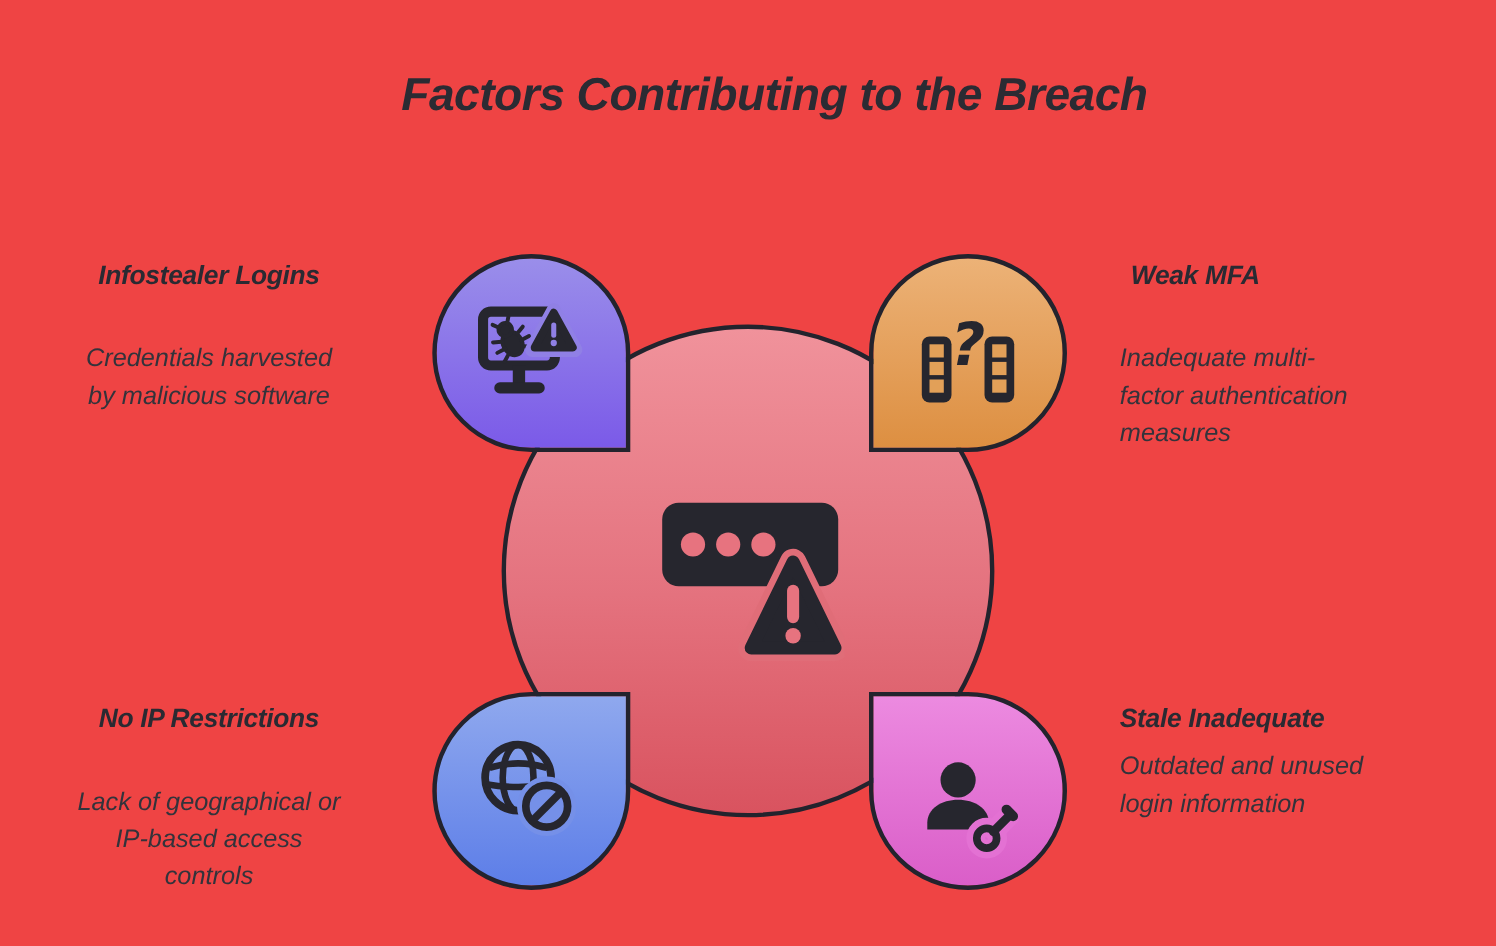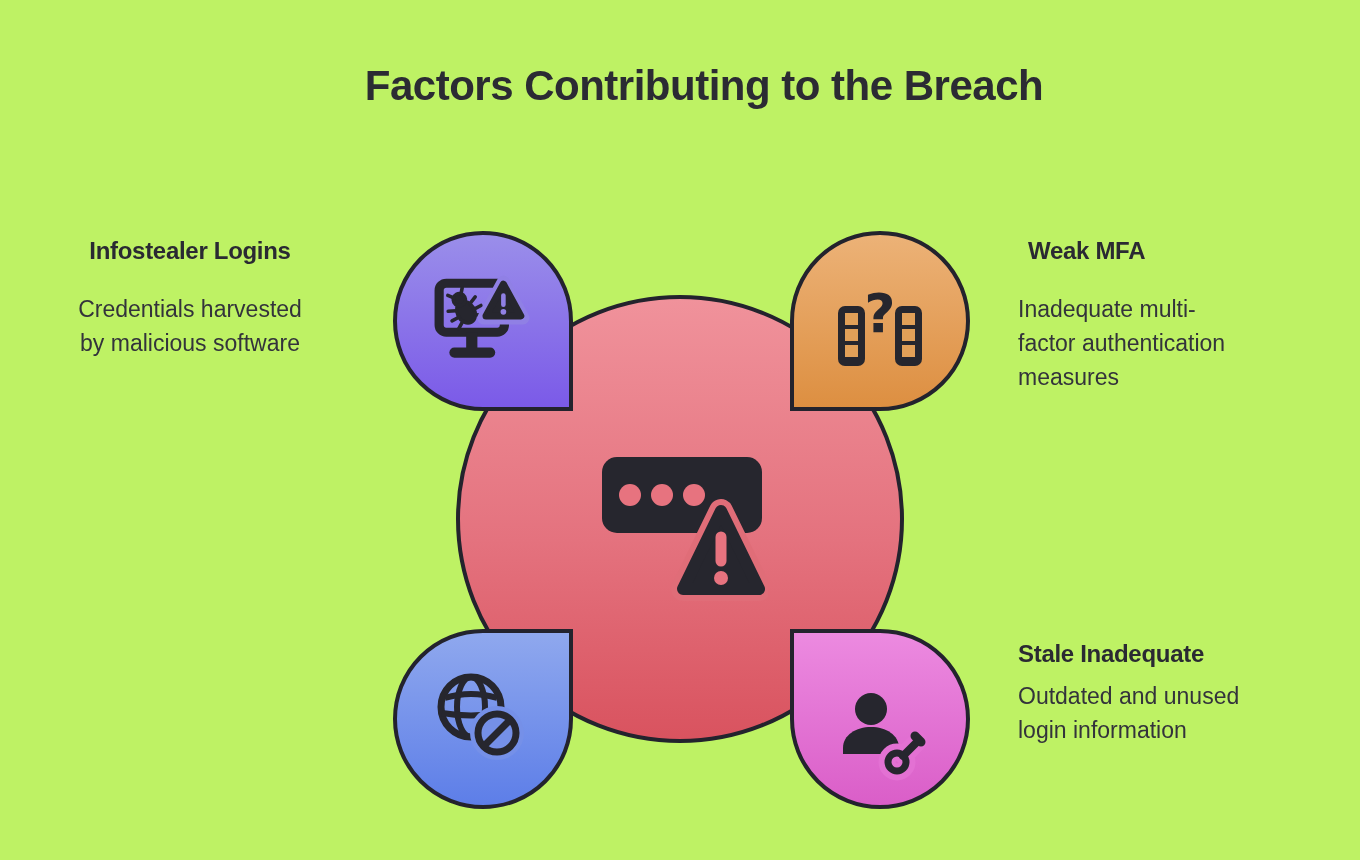--- a/index.html
+++ b/index.html
@@ -3,22 +3,23 @@
 <meta charset="utf-8">
 <style>
   * { margin: 0; padding: 0; box-sizing: border-box; }
   html, body { background: #ffffff; }
   body { font-family: "Liberation Sans", sans-serif; color: #2b2b33; }
 
   .stage {
     position: relative;
     width: 1360px;
     height: 860px;
-    background: #bef264;
+    background: #ef4444;
     overflow: hidden;
+    font-style: italic;
   }
 
   .title {
     position: absolute;
     top: 62px;
     left: 0;
     width: 100%;
     text-align: center;
     transform: translateX(24px);
     font-size: 42px;
@@ -85,21 +86,21 @@
     font-weight: 700;
     letter-spacing: -0.3px;
     color: #2a2a32;
     line-height: 1.1;
   }
   .factor-body {
     font-size: 23px;
     line-height: 34px;
     color: #33333b;
     white-space: pre-line;
-    margin-top: 28px;
+    margin-top: 44px;
   }
   .align-center { text-align: center; }
   .align-left { text-align: left; }
 
   .ft-tl { left: 20px;  top: 238px; width: 340px; }
   .ft-tr { left: 1018px; top: 238px; width: 330px; }
   .ft-tr .factor-heading { padding-left: 10px; }
   .ft-bl { left: 20px;  top: 641px; width: 340px; }
   .ft-br { left: 1018px; top: 641px; width: 330px; }
   .ft-br .factor-body { margin-top: 12px; }
@@ -194,20 +195,26 @@
 by malicious software</div>
   </div>
 
   <div class="factor-text ft-tr align-left">
     <div class="factor-heading">Weak MFA</div>
     <div class="factor-body">Inadequate multi-
 factor authentication
 measures</div>
   </div>
 
+  <div class="factor-text ft-bl align-center">
+    <div class="factor-heading">No IP Restrictions</div>
+    <div class="factor-body">Lack of geographical or
+IP-based access
+controls</div>
+  </div>
 
   <div class="factor-text ft-br align-left">
     <div class="factor-heading">Stale Inadequate</div>
     <div class="factor-body">Outdated and unused
 login information</div>
   </div>
 
 </div>
 
 </body></html>

